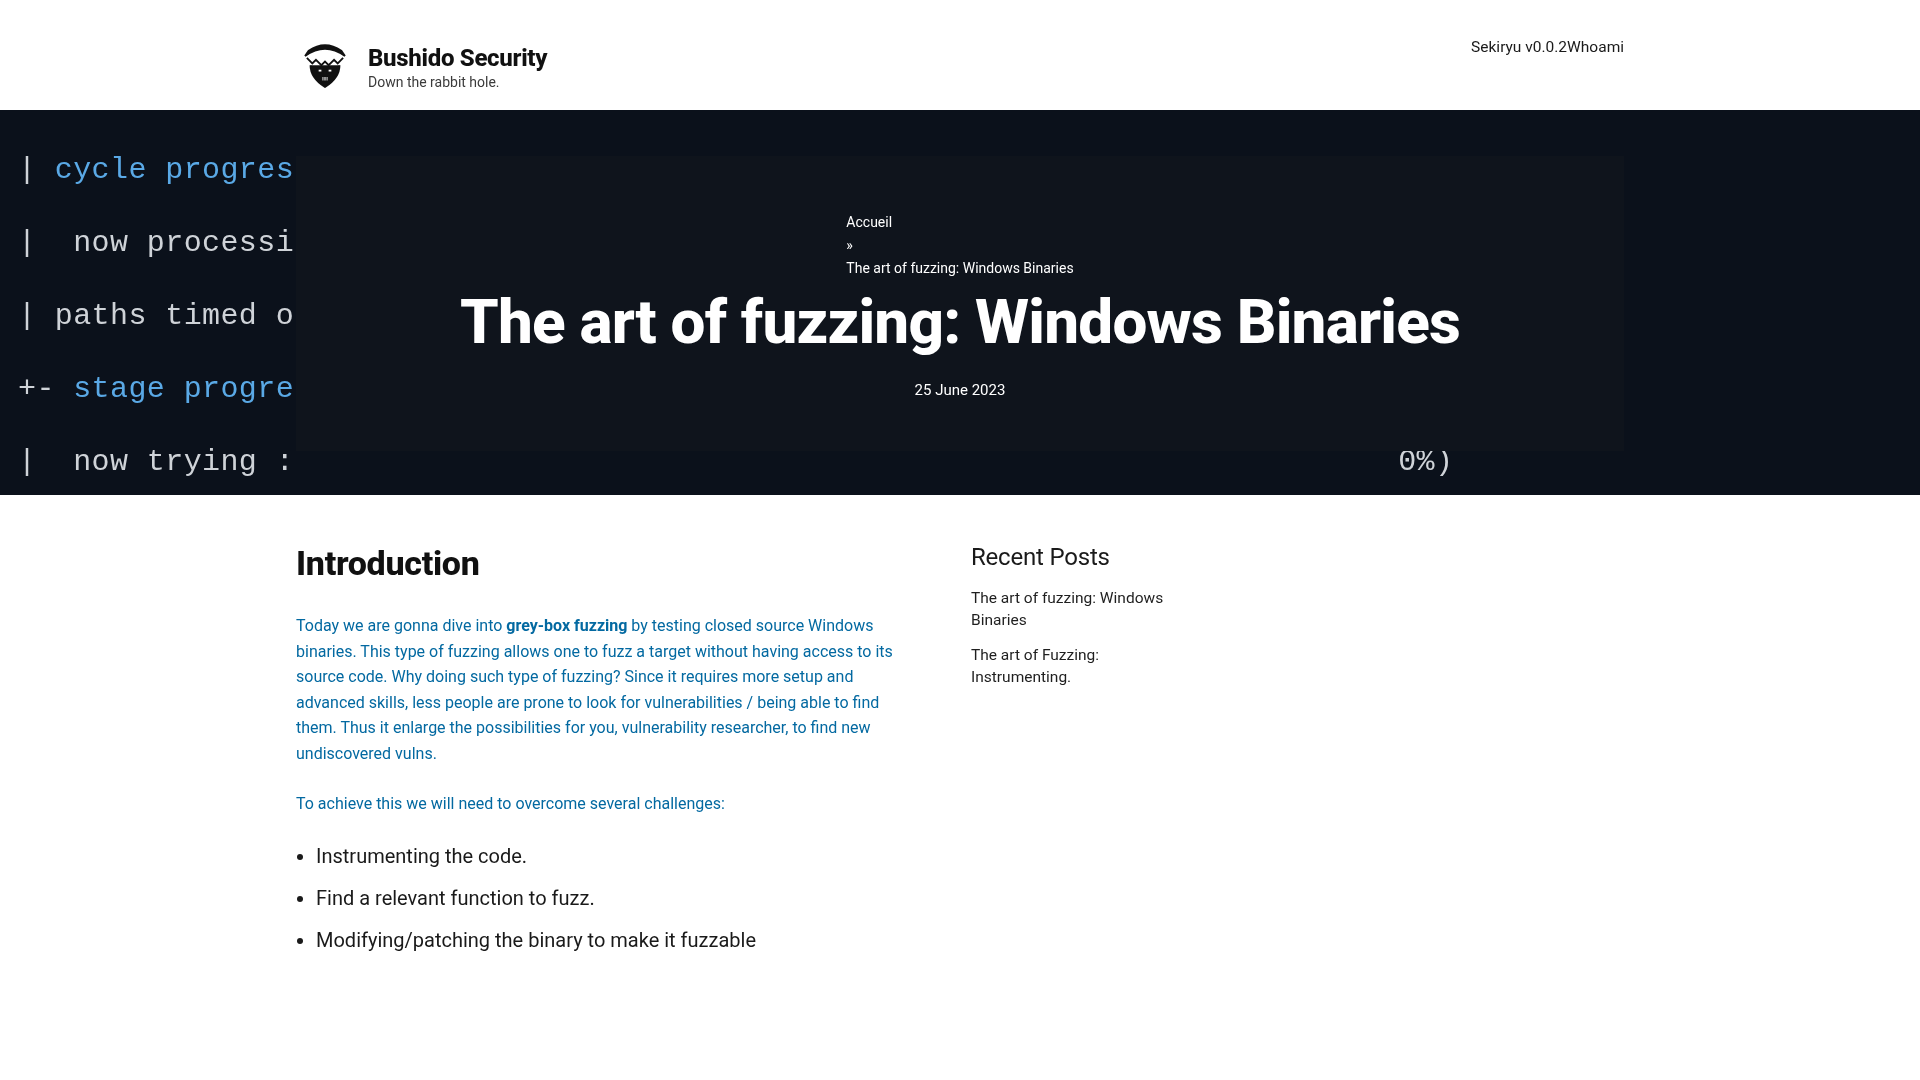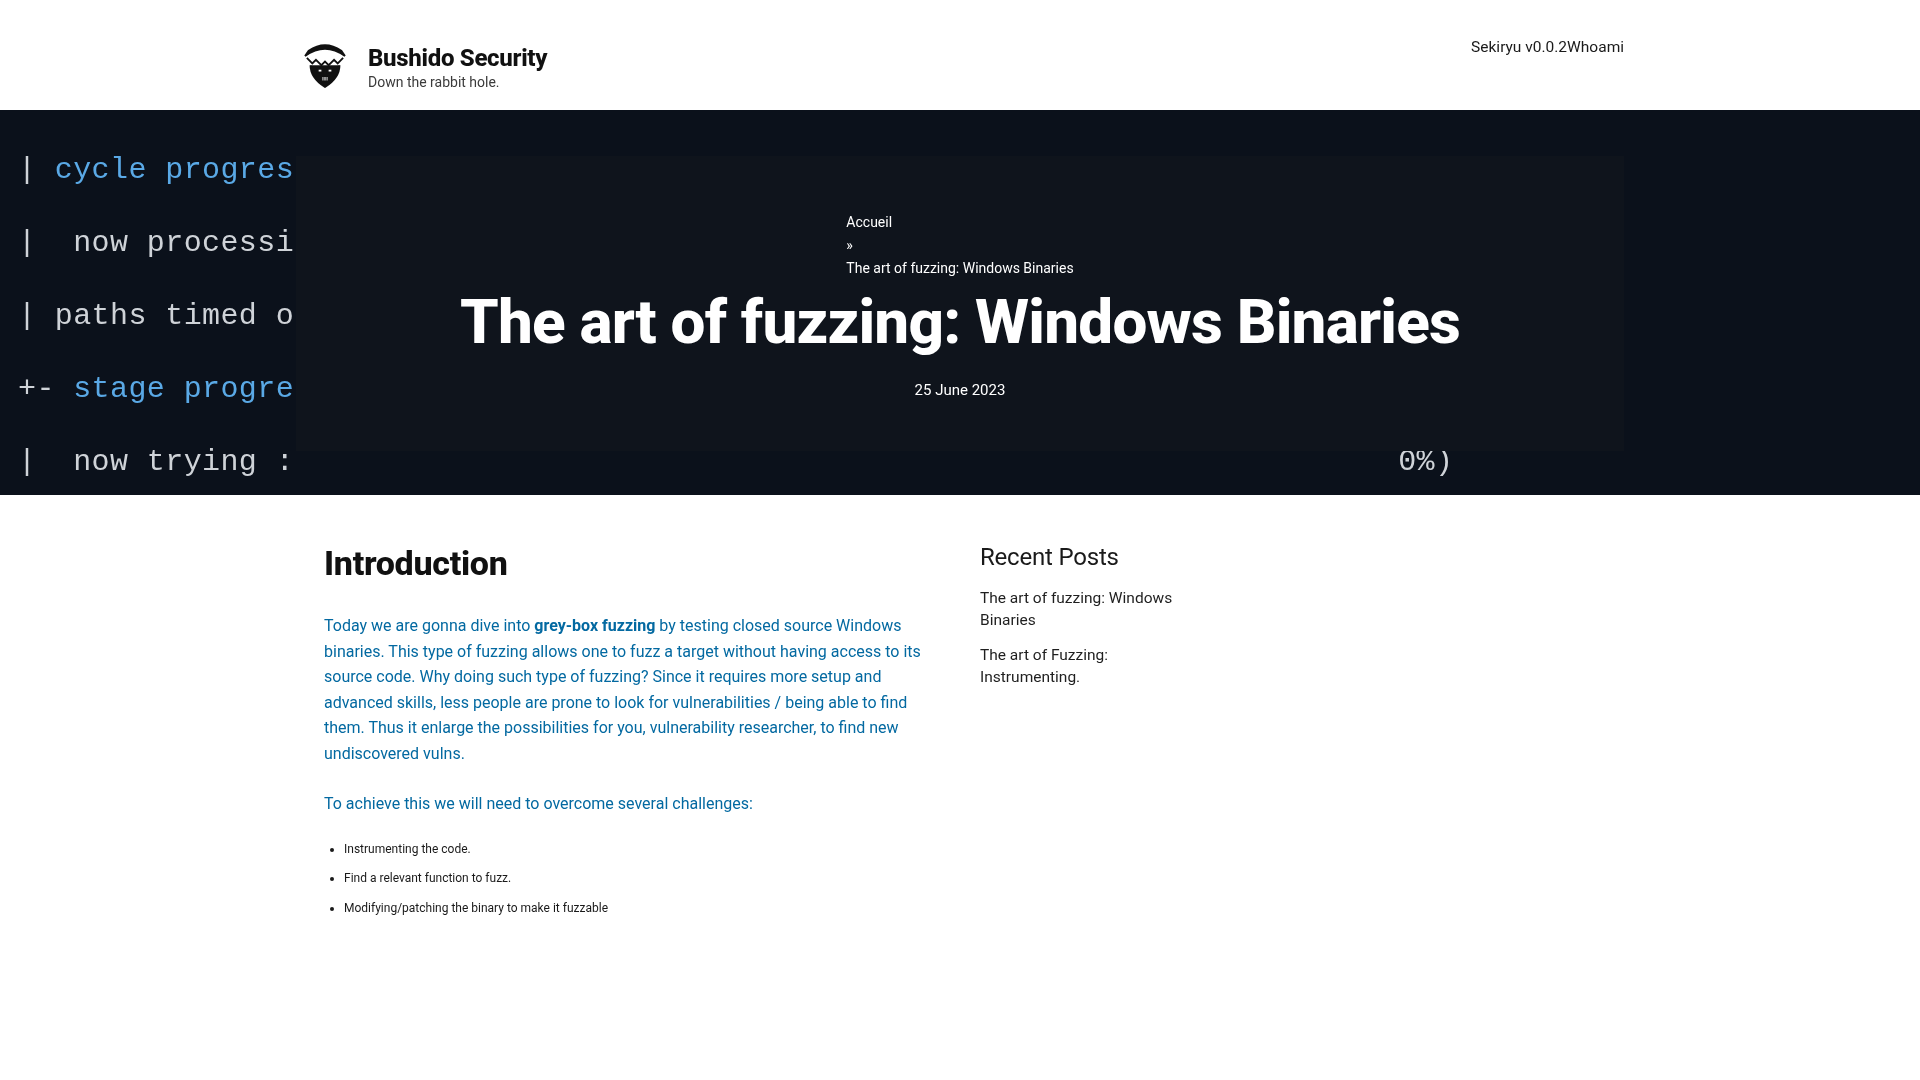--- a/index.html
+++ b/index.html
@@ -105,22 +105,21 @@
     text-align: center;
     line-height: 1.04;
     letter-spacing: -0.8px;
   }
   .date { font-size: 15px; color: #fff; margin-top: 12px; }
 
   
   .main {
     display: flex;
     padding: 48px 296px 0 296px;
-    gap: 46px;
-    margin-left: 28px;
+    gap: 65px;
   }
   .article { flex: 1; max-width: 610px; }
   .article h2 {
     font-size: 34px;
     font-weight: 800;
     letter-spacing: -0.3px;
     margin-bottom: 30px;
     color: #111;
   }
   .article p {
@@ -128,21 +127,21 @@
     line-height: 1.6;
     color: #0369a1;
     margin-bottom: 24px;
   }
   .article p strong { font-weight: 700; }
   .article ul {
     list-style: disc;
     padding-left: 20px;
   }
   .article li {
-    font-size: 12px;
+    font-size: 20px;
     line-height: 1.6;
     margin-bottom: 10px;
     color: #1a1a1a;
   }
 
   .sidebar { width: 220px; }
   .sidebar h3 {
     font-size: 24px;
     font-weight: 400;
     margin-bottom: 16px;

